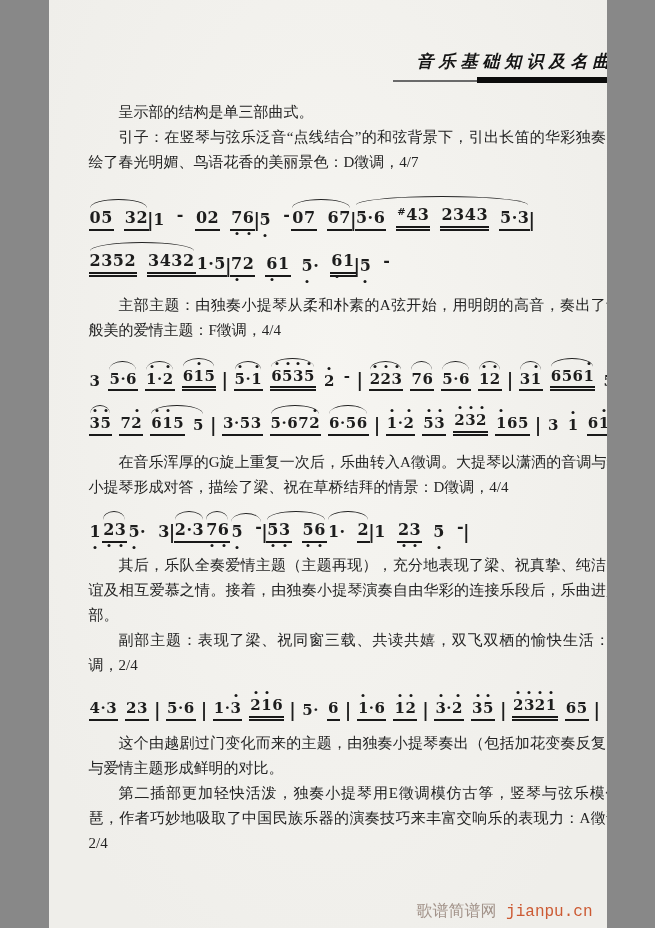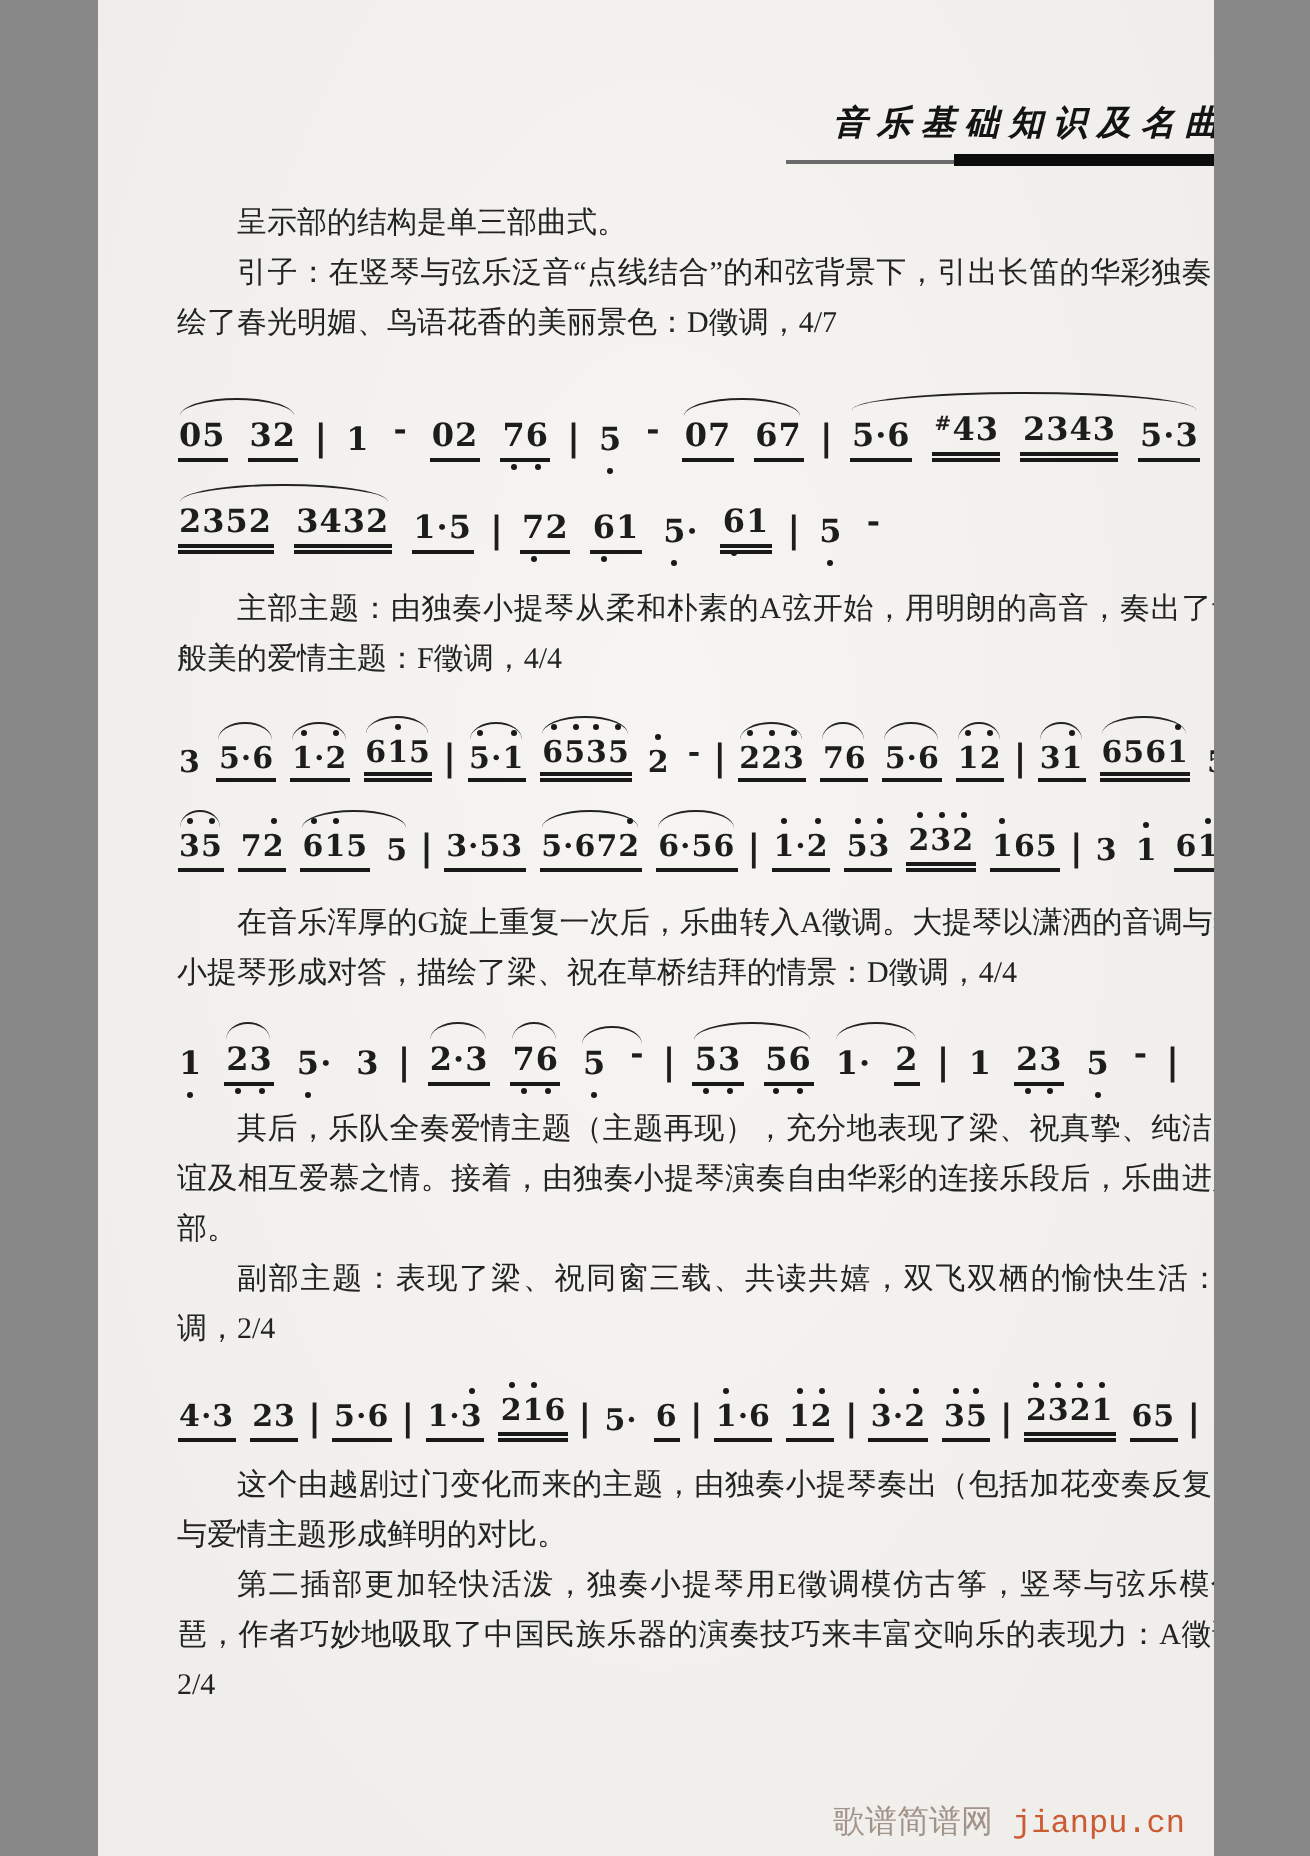--- a/index.html
+++ b/index.html
@@ -49,21 +49,21 @@
   
   .content{position:absolute;left:40px;top:100px;width:548px;}
   .content p{
     margin:0;text-indent:2em;text-align:justify;
     font-size:15px;line-height:25px;color:#232323;
   }
   .mt10{margin-top:10px!important;} .mt12{margin-top:12px!important;}
   .mt14{margin-top:14px!important;} .mt16{margin-top:16px!important;}
   
   .music{
-    display:flex;align-items:flex-end;gap:10px;
+    display:flex;align-items:flex-end;
     margin:22px 0 4px;padding-top:10px;
     font-family:"DejaVu Serif","Liberation Serif",serif;
     font-weight:bold;font-size:16px;white-space:nowrap;
   }
   .music.tight{gap:7px;font-size:15px;}
   .grp{position:relative;display:inline-flex;align-items:flex-end;gap:10px;}
   .tight .grp{gap:7px;}
   .grp.slur::before{
     content:"";position:absolute;left:1px;right:2px;top:-11px;height:8px;
     border-top:1.6px solid #222;

